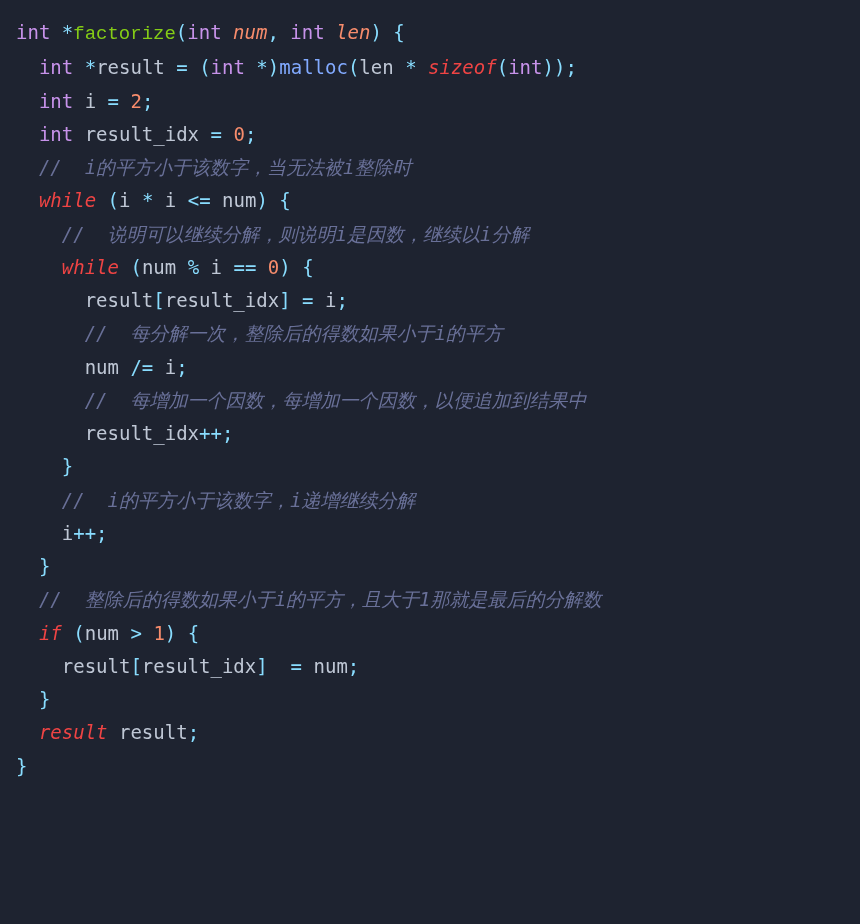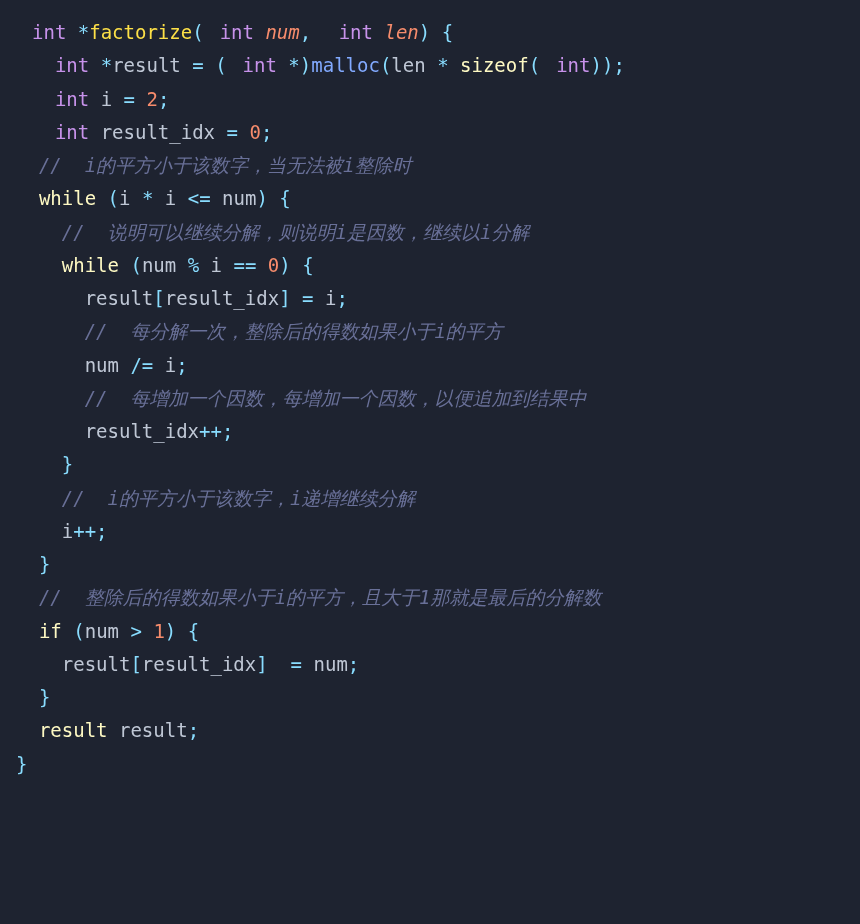--- a/index.html
+++ b/index.html
@@ -12,24 +12,24 @@
       font-family: 'Menlo', 'Monaco', 'Consolas', monospace;
       font-size: 19px;
       line-height: 1.75;
       color: #bfc7d5;
       padding: 16px;
       width: 860px;
     }
     .code-container {
       white-space: pre;
     }
-    .kw { color: #fef9c3; }
-    .type { color: #c792ea; margin-left: 16px; }
+    .kw { color: #ef4444; font-style: italic; }
+    .type { color: #c792ea; }
     .op { color: #89ddff; }
-    .fn { color: #fde047; }
+    .fn { color: #84cc16; font-family: Liberation Mono, monospace; }
     .param { color: #f78c6c; font-style: italic; }
     .num { color: #f78c6c; }
     .var { color: #bfc7d5; }
     .comment { color: #697098; font-style: italic; }
     .builtin { color: #82aaff; text-align: center; }
     .punct { color: #89ddff; }
   </style>
 </head>
 <body>
 

